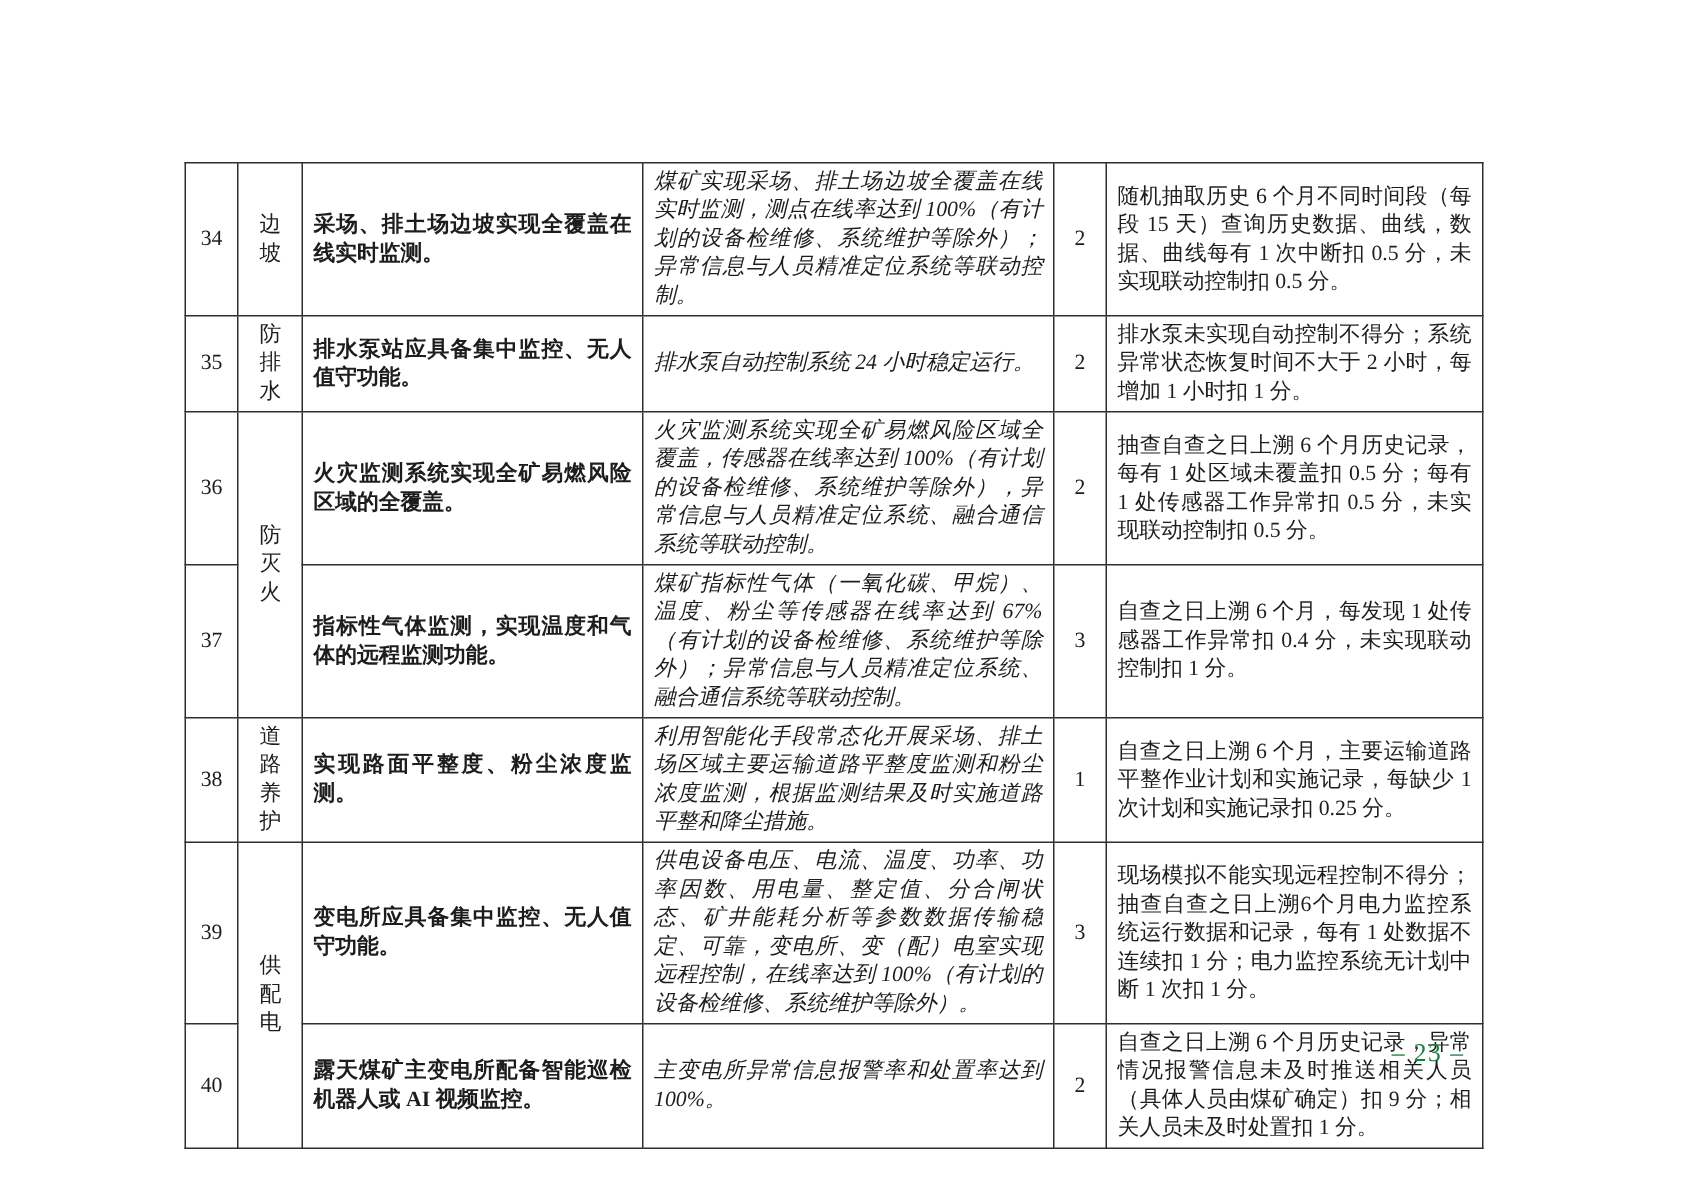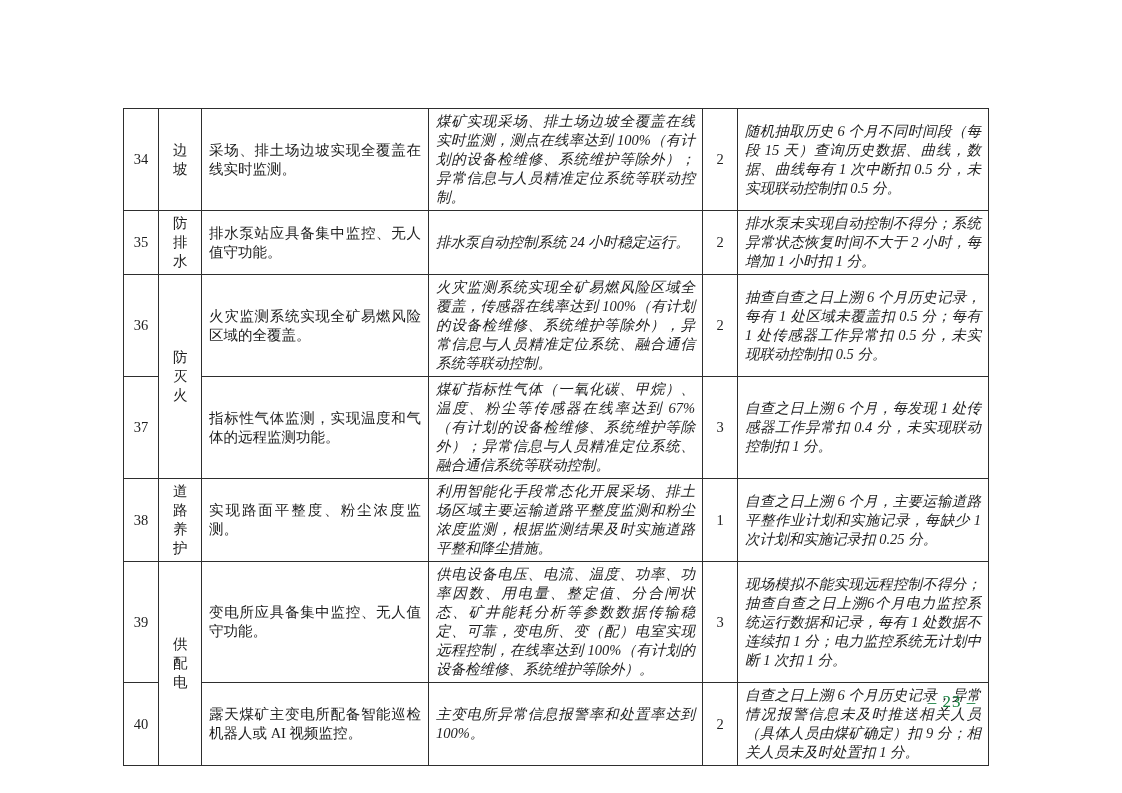--- a/index.html
+++ b/index.html
@@ -39,34 +39,34 @@
     padding: 0 2px;
   }
   td.c-cat {
     text-align: center;
     padding: 0 14px;
     line-height: 19px;
   }
   td.c-item {
     text-align: justify;
     padding: 3px 7px;
+    font-weight: bold;
   }
   td.c-std {
     text-align: justify;
     padding: 3px 7px;
     font-style: italic;
   }
   td.c-score {
     text-align: center;
     padding: 0 2px;
   }
   td.c-ded {
     text-align: justify;
     padding: 3px 7px;
-    font-style: italic;
   }
   tr.hr0 { height: 75px; }
   tr.hr1 { height: 54px; }
   tr.hr2 { height: 85px; }
   tr.hr3 { height: 88px; }
   tr.hr4 { height: 77px; }
   tr.hr5 { height: 107px; }
   tr.hr6 { height: 69px; }
   .page-number {
     position: absolute;

